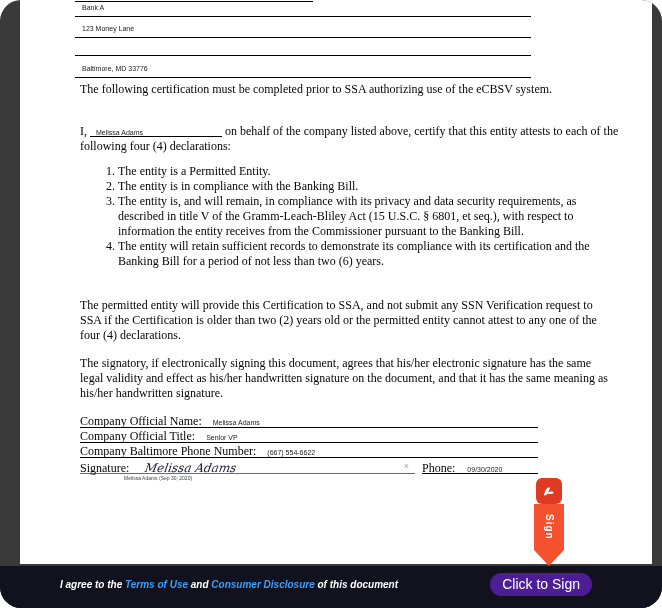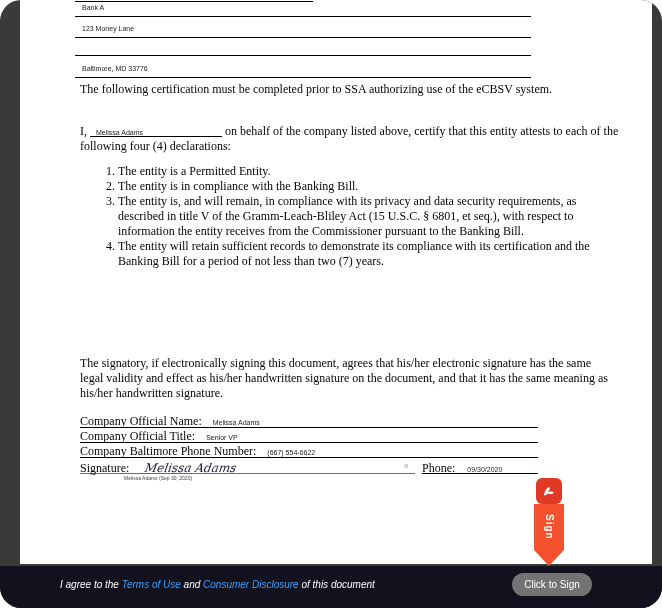--- a/index.html
+++ b/index.html
@@ -68,27 +68,27 @@
   }
 
   
   .footer {
     position:absolute; left:0; top:566px; width:662px; height:42px;
     background:#12121e; display:flex; align-items:center;
     justify-content:space-between; padding:0 70px 6px 60px;
   }
   .agree-text {
     font-family:"Liberation Sans", sans-serif; font-size:10px;
-    font-style:italic; font-weight:normal; color:#ffffff; white-space:nowrap;
+    font-style:italic; font-weight:bold; color:#ffffff; white-space:nowrap;
   }
   .agree-text a { color:#39a0ff; text-decoration:none; cursor:pointer; }
   .sign-btn {
     min-width:80px; height:23px; border:none; border-radius:12px;
-    background:#737373; color:#fff; font-family:"Liberation Sans", sans-serif;
-    font-size:10px; padding:0 12px; cursor:pointer;
+    background:#4c1d95; color:#fff; font-family:"Liberation Sans", sans-serif;
+    font-size:14px; padding:0 12px; cursor:pointer;
   }
 </style>
 </head>
 <body>
 
 <div class="screen">
 
   <div class="doc">
 
     <div class="tline" style="left:55px;top:1px;width:238px"></div>
@@ -108,24 +108,25 @@
 
     <div class="para" style="left:60px;top:124px;width:540px"><span>I,</span>
       <span class="inline-field">Melissa Adams</span>
       <span>on behalf of the company listed above, certify that this entity attests to each of the following four (4) declarations:</span></div>
 
     <div class="para" style="left:60px;top:164px;width:536px">
       <ol class="decl">
         <li>The entity is a Permitted Entity.</li>
         <li>The entity is in compliance with the Banking Bill.</li>
         <li>The entity is, and will remain, in compliance with its privacy and data security requirements, as described in title V of the Gramm-Leach-Bliley Act (15 U.S.C. § 6801, et seq.), with respect to information the entity receives from the Commissioner pursuant to the Banking Bill.</li>
-        <li>The entity will retain sufficient records to demonstrate its compliance with its certification and the Banking Bill for a period of not less than two (7) years.</li>
+        <li>The entity will retain sufficient records to demonstrate its compliance with its certification and the Banking Bill for a period of not less than two (6) years.</li>
       </ol>
     </div>
 
+    <div class="para" style="left:60px;top:298px;width:536px">The permitted entity will provide this Certification to SSA, and not submit any SSN Verification request to SSA if the Certification is older than two (2) years old or the permitted entity cannot attest to any one of the four (4) declarations.</div>
 
     <div class="para" style="left:60px;top:356px;width:536px">The signatory, if electronically signing this document, agrees that his/her electronic signature has the same legal validity and effect as his/her handwritten signature on the document, and that it has the same meaning as his/her handwritten signature.</div>
 
     <div class="form-row" style="top:414px">
       <span class="flabel">Company Official Name:</span>
       <span class="fvalue">Melissa Adams</span>
     </div>
     <div class="form-row" style="top:429px">
       <span class="flabel">Company Official Title:</span>
       <span class="fvalue">Senior VP</span>

